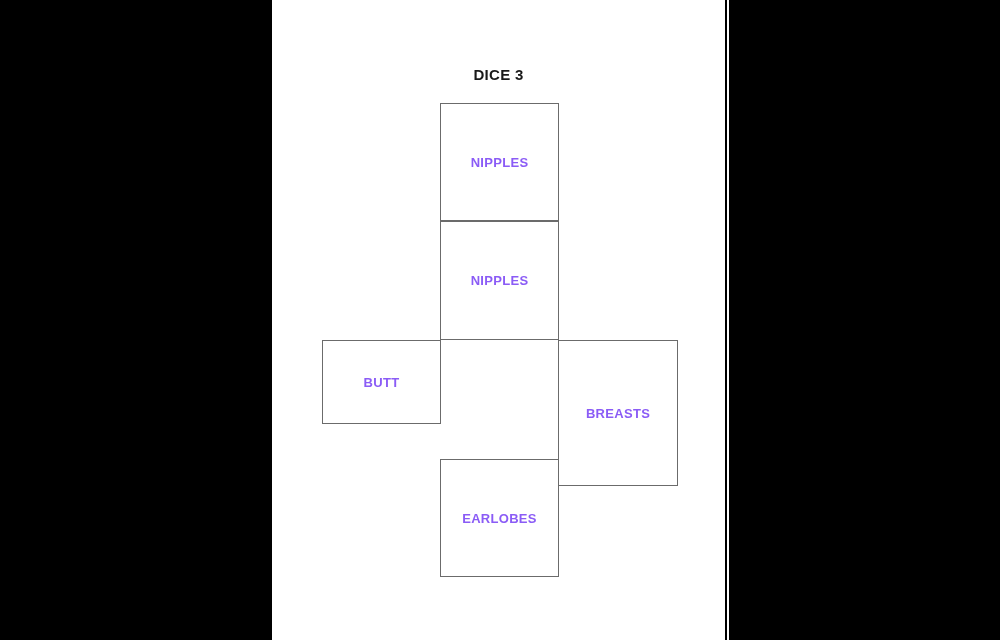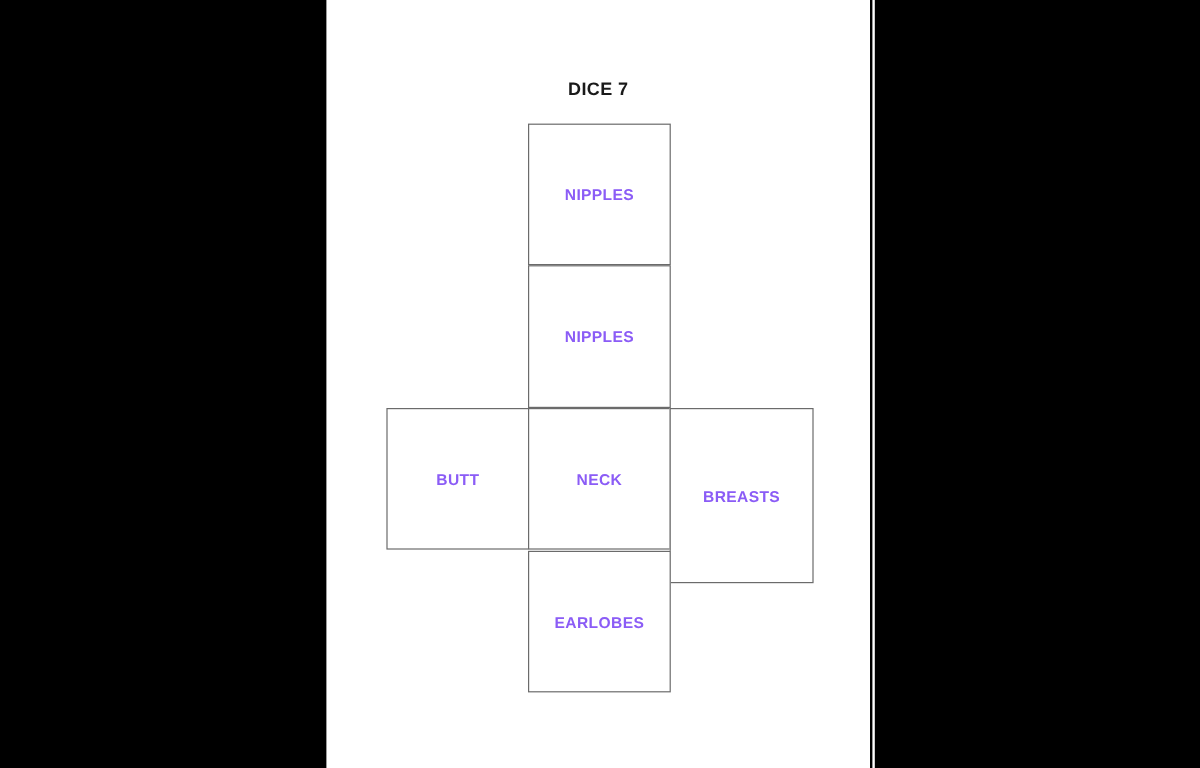--- a/index.html
+++ b/index.html
@@ -56,49 +56,46 @@
   .face-label {
     font-size: 13px;
     font-weight: bold;
     letter-spacing: 0.3px;
     color: #8b5cf6;
     white-space: nowrap;
   }
   
   .face-nipples  { left: 168px; top: 103px; width: 119px; height: 118px; }
   .face-clitoris { left: 168px; top: 221px; width: 119px; height: 119px; }
-  .face-butt     { left:  50px; top: 340px; width: 119px; height: 118px; }
+  .face-butt     { left:  50px; top: 340px; width: 119px; height: 84px; }
   .face-neck     { left: 168px; top: 340px; width: 119px; height: 118px; }
   .face-breasts  { left: 286px; top: 340px; width: 120px; height: 146px; }
   .face-earlobes { left: 168px; top: 459px; width: 119px; height: 118px; text-align: center; }
 </style>
 </head>
 <body>
 
 <div class="canvas">
 
   <div class="doc-page">
 
-    <h1 class="page-title">DICE 7</h1>
+    <h1 class="page-title">DICE 3</h1>
 
     <div class="face face-nipples">
       <span class="face-label">NIPPLES</span>
     </div>
 
     <div class="face face-clitoris">
       <span class="face-label">NIPPLES</span>
     </div>
 
     <div class="face face-butt">
       <span class="face-label">BUTT</span>
     </div>
 
-    <div class="face face-neck">
-      <span class="face-label">NECK</span>
-    </div>
 
     <div class="face face-breasts">
       <span class="face-label">BREASTS</span>
     </div>
 
     <div class="face face-earlobes">
       <span class="face-label">EARLOBES</span>
     </div>
 
   </div>

